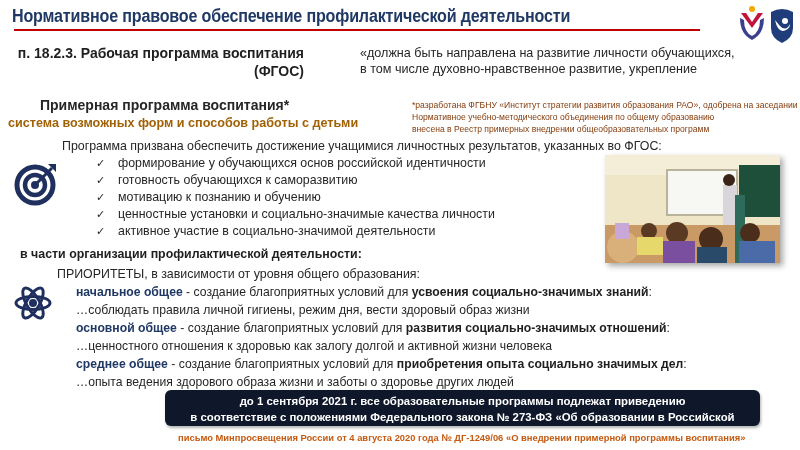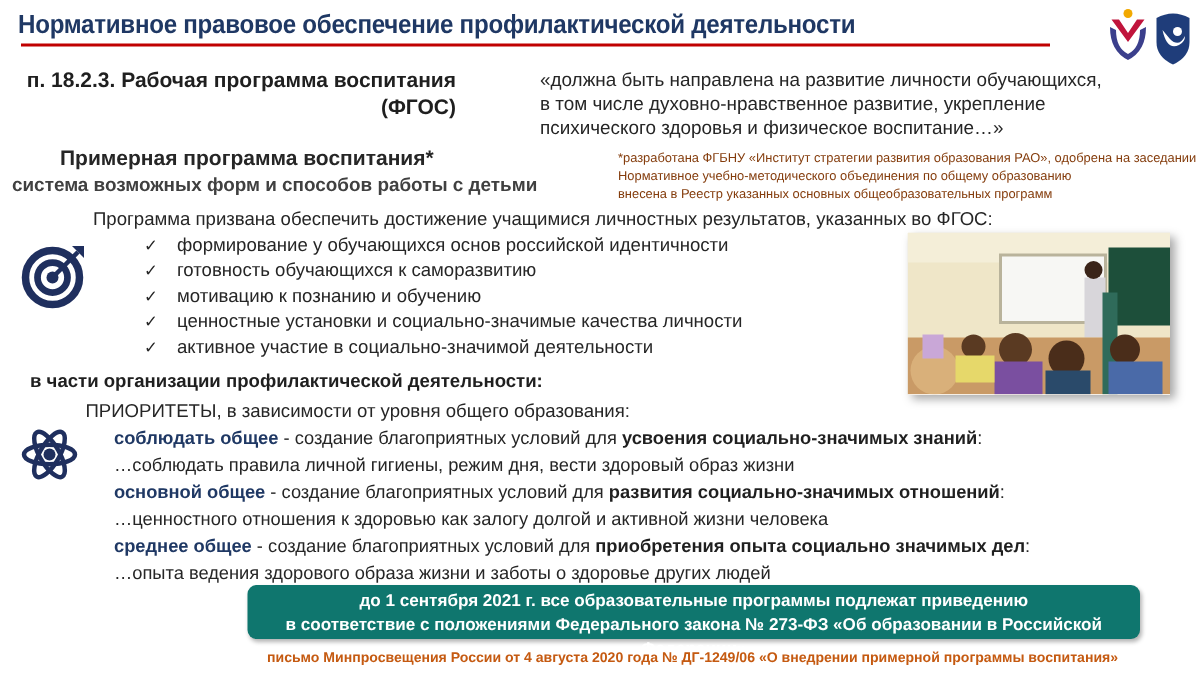--- a/index.html
+++ b/index.html
@@ -4,35 +4,35 @@
 <style>
   html,body{margin:0;padding:0;}
   body{width:800px;height:450px;background:#ffffff;position:relative;overflow:hidden;font-family:"Liberation Sans",sans-serif;color:#1f1f1f;}
   .abs{position:absolute;}
   .title{left:12px;top:6px;font-size:17.5px;font-weight:bold;color:#1f3864;letter-spacing:-0.2px;transform:scaleX(0.92);transform-origin:left;white-space:nowrap;}
   .rule{left:14px;top:29px;width:686px;height:2px;background:#c00000;}
   .logos{left:738px;top:4px;width:60px;height:40px;}
   .sec-head{left:14px;top:44px;width:290px;font-size:14px;font-weight:bold;color:#1f1f1f;text-align:right;line-height:18px;}
   .quote{left:360px;top:45px;width:440px;font-size:12.6px;line-height:16px;color:#262626;}
   .prim{left:12px;top:97px;font-size:14px;font-weight:bold;color:#262626;margin-left:28px;}
-  .sys{left:8px;top:116px;font-size:12.6px;font-weight:bold;color:#404040;white-space:nowrap;}
+  .sys{left:8px;top:116px;font-size:12.6px;font-weight:bold;color:#a16207;white-space:nowrap;}
   .foot{left:412px;top:99px;font-size:8.6px;line-height:12px;color:#843c0c;white-space:nowrap;}
   .intro{left:62px;top:139px;font-size:12.4px;color:#262626;white-space:nowrap;}
   .checks{left:82px;top:155px;margin:0;padding:0;list-style:none;font-size:12.4px;color:#262626;}
   .checks li{height:17px;line-height:17px;white-space:nowrap;margin-left:14px;}
   .checks .ck{display:inline-block;width:22px;font-size:11px;}
   .photo{left:605px;top:155px;width:175px;height:108px;box-shadow:3px 3px 6px rgba(0,0,0,0.35);overflow:hidden;}
   .target-icon{left:14px;top:160px;width:46px;height:46px;}
   .atom-icon{left:14px;top:283px;width:38px;height:40px;}
   .part{left:20px;top:247px;font-size:12.4px;font-weight:bold;color:#1f1f1f;white-space:nowrap;}
   .prio{left:57px;top:267px;font-size:12.4px;color:#262626;white-space:nowrap;}
   .levels{left:76px;top:283px;font-size:12.2px;color:#262626;line-height:18px;white-space:nowrap;}
   .levels .b{font-weight:bold;color:#1f3864;}
   .levels .bb{font-weight:bold;color:#1f1f1f;margin-top:36px;}
-  .banner{left:165px;top:390px;width:595px;height:36px;background:#0f766e;border-radius:6px;color:#ffffff;font-size:11.4px;font-weight:bold;text-align:center;line-height:16px;padding-top:3px;box-sizing:border-box;box-shadow:1px 2px 3px rgba(0,0,0,0.3);}
+  .banner{left:165px;top:390px;width:595px;height:36px;background:#0f172a;border-radius:6px;color:#ffffff;font-size:11.4px;font-weight:bold;text-align:center;line-height:16px;padding-top:3px;box-sizing:border-box;box-shadow:1px 2px 3px rgba(0,0,0,0.3);}
   .letter{left:178px;top:432px;font-size:9.4px;font-weight:bold;color:#c55a11;white-space:nowrap;}
 </style>
 </head>
 <body>
 
 <div class="abs title">Нормативное правовое обеспечение профилактической деятельности</div>
 <div class="abs rule"></div>
 
 <div class="abs logos">
   <svg width="60" height="40" viewBox="0 0 60 40">
@@ -46,30 +46,29 @@
 </div>
 
 <div class="abs sec-head">
   <div>п. 18.2.3. Рабочая программа воспитания</div>
   <div>(ФГОС)</div>
 </div>
 
 <div class="abs quote">
   <div>«должна быть направлена на развитие личности обучающихся,</div>
   <div>в том числе духовно-нравственное развитие, укрепление</div>
-  <div>психического здоровья и физическое воспитание…»</div>
 </div>
 
 <div class="abs prim">Примерная программа воспитания*</div>
 <div class="abs sys">система возможных форм и способов работы с детьми</div>
 
 <div class="abs foot">
   <div>*разработана ФГБНУ «Институт стратегии развития образования РАО», одобрена на заседании</div>
   <div>Нормативное учебно-методического объединения по общему образованию</div>
-  <div>внесена в Реестр указанных основных общеобразовательных программ</div>
+  <div>внесена в Реестр примерных внедрении общеобразовательных программ</div>
 </div>
 
 <div class="abs intro">Программа призвана обеспечить достижение учащимися личностных результатов, указанных во ФГОС:</div>
 
 <div class="abs target-icon">
   <svg width="46" height="46" viewBox="0 0 46 46">
     <circle cx="21" cy="25" r="18" fill="none" stroke="#1f2f5e" stroke-width="5"></circle>
     <circle cx="21" cy="25" r="10" fill="none" stroke="#1f2f5e" stroke-width="4.5"></circle>
     <circle cx="21" cy="25" r="4" fill="#1f2f5e"></circle>
     <line x1="21" y1="25" x2="38" y2="8" stroke="#1f2f5e" stroke-width="3"></line>
@@ -116,21 +115,21 @@
     <g fill="none" stroke="#1f2f5e" stroke-width="3">
       <ellipse cx="19" cy="20" rx="17" ry="6.5"></ellipse>
       <ellipse cx="19" cy="20" rx="17" ry="6.5" transform="rotate(60 19 20)"></ellipse>
       <ellipse cx="19" cy="20" rx="17" ry="6.5" transform="rotate(-60 19 20)"></ellipse>
     </g>
     <circle cx="19" cy="20" r="4" fill="#1f2f5e"></circle>
   </svg>
 </div>
 
 <div class="abs levels">
-  <div><span class="b">соблюдать общее</span><span> -  создание благоприятных условий для </span><span class="bb">усвоения социально-значимых знаний</span><span>:</span></div>
+  <div><span class="b">начальное общее</span><span> -  создание благоприятных условий для </span><span class="bb">усвоения социально-значимых знаний</span><span>:</span></div>
   <div>…соблюдать правила личной гигиены, режим дня, вести здоровый образ жизни</div>
   <div><span class="b">основной общее</span><span> - создание благоприятных условий для </span><span class="bb">развития социально-значимых отношений</span><span>:</span></div>
   <div>…ценностного отношения к здоровью как залогу долгой  и активной жизни человека</div>
   <div><span class="b">среднее общее</span><span> - создание благоприятных условий для </span><span class="bb">приобретения опыта социально значимых дел</span><span>:</span></div>
   <div>…опыта ведения здорового образа жизни и заботы о здоровье других людей</div>
 </div>
 
 <div class="abs banner">
   <div>до 1 сентября 2021 г. все образовательные программы подлежат приведению</div>
   <div>в соответствие с положениями Федерального закона № 273-ФЗ «Об образовании в Российской Федерации»</div>

